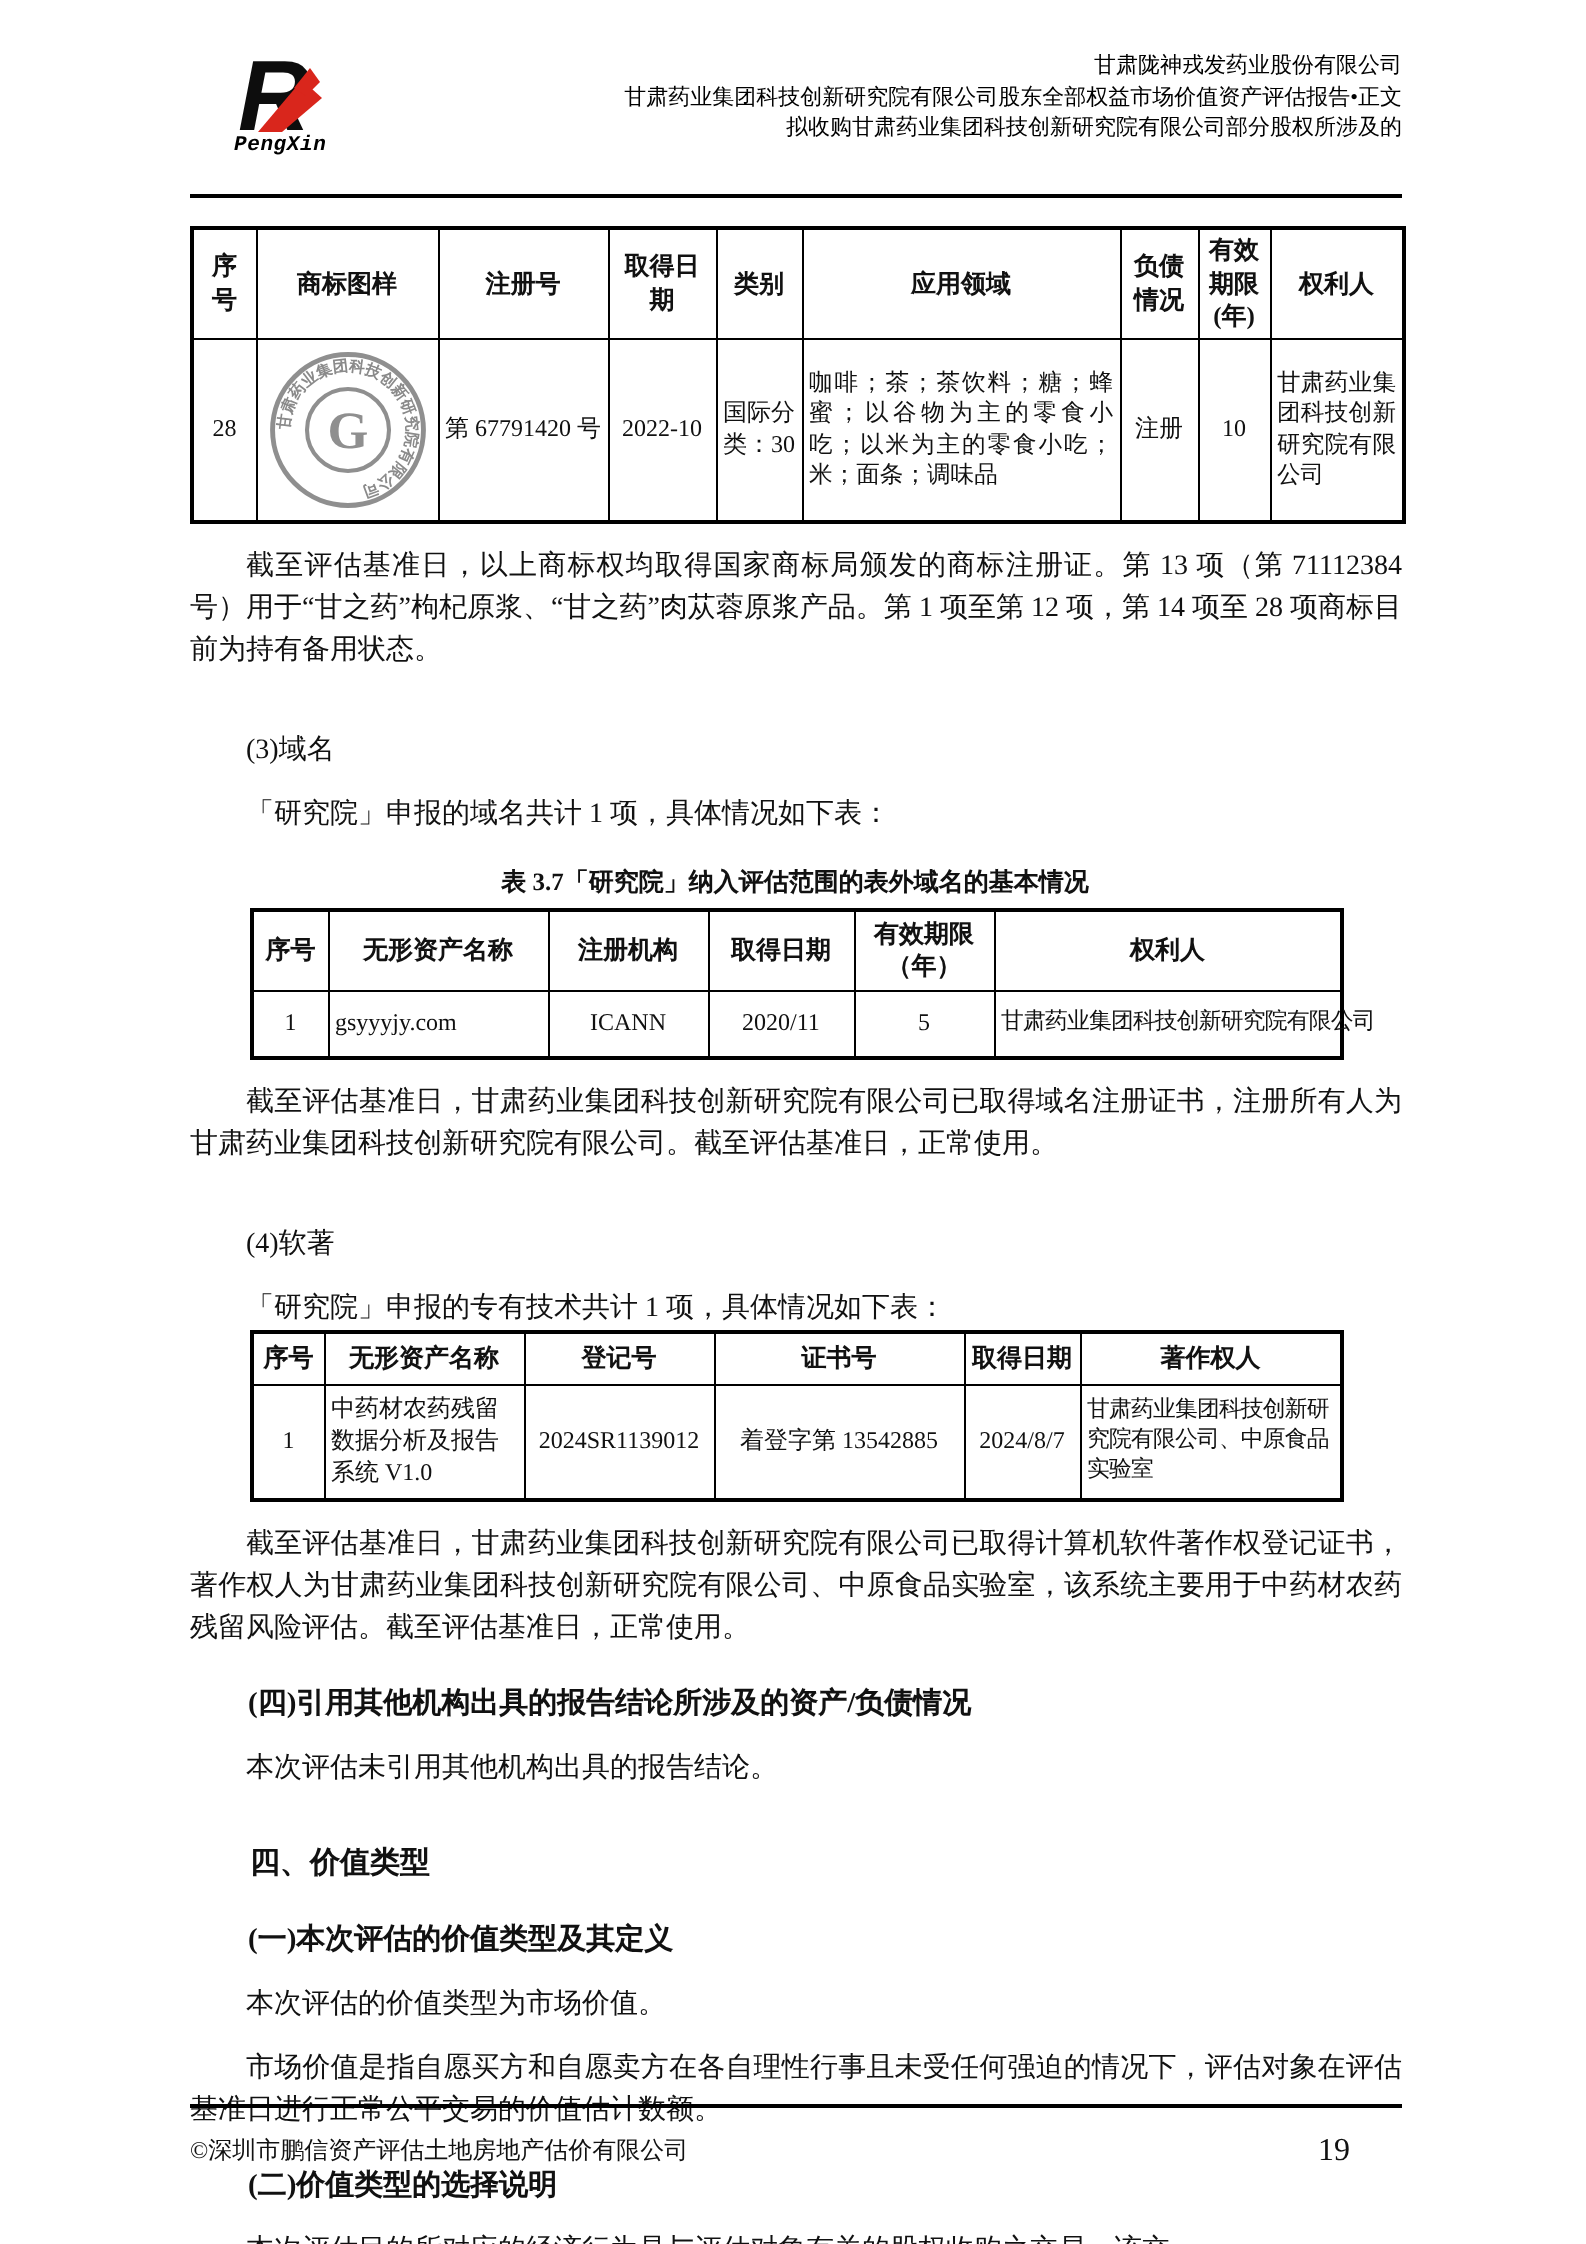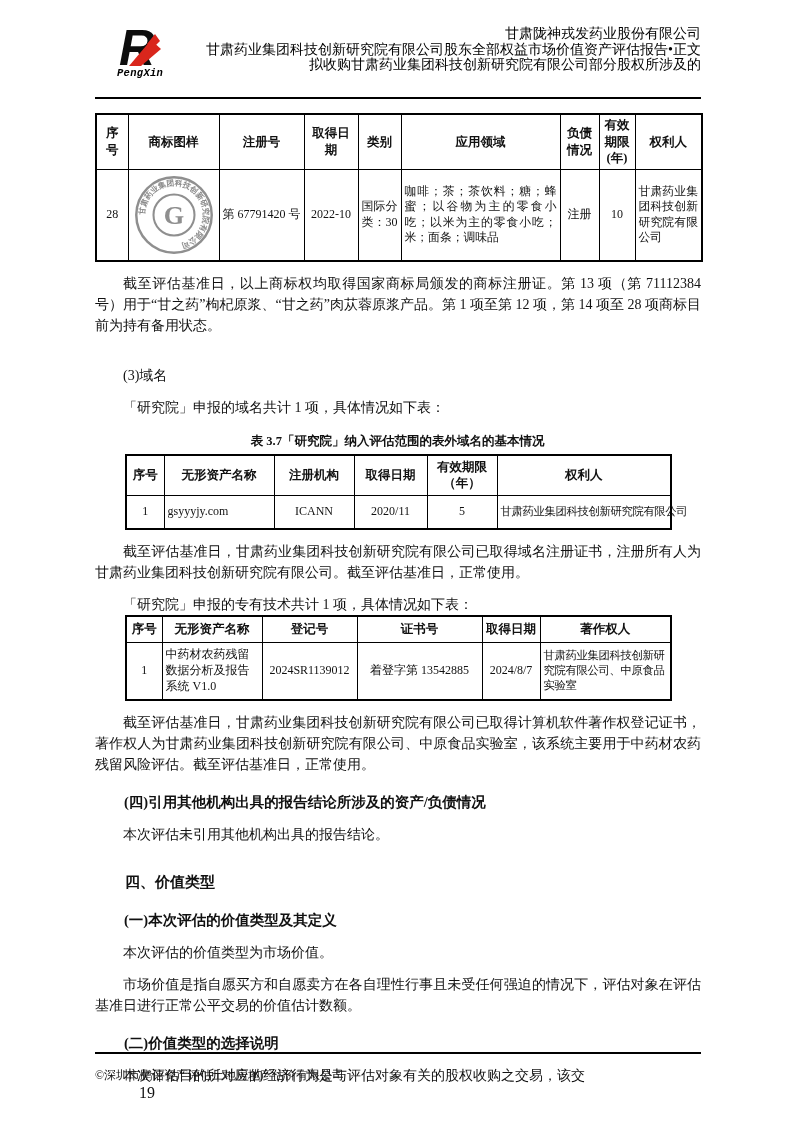--- a/index.html
+++ b/index.html
@@ -9,21 +9,21 @@
     background:#fff; color:#111; overflow:hidden;
     font-family:"Liberation Serif","DejaVu Serif",serif;
   }
   .content { position:absolute; left:95px; top:0; width:606px; }
 
   
   .hdr { position:relative; height:64px; margin-top:24px; }
   .logo-box { position:absolute; left:22px; top:0; width:62px; height:58px; }
   .logo-svg { display:block; }
   .brand { font-family:Liberation Mono, monospace; font-style:italic; font-weight:bold; font-size:10.5px; letter-spacing:.3px; margin-top:-3px; color:#000; }
-  .hdr-lines { position:absolute; right:0; top:2px; text-align:right; font-size:14px; line-height:15.6px; color:#000; }
+  .hdr-lines { position:absolute; right:0; top:2px; text-align:right; font-size:11px; line-height:15.6px; color:#000; }
   .hdr-rule { border:0; border-top:2px solid #000; margin-top:9px; }
 
   
   table { border-collapse:collapse; table-layout:fixed; }
   th,td { border:1.5px solid #000; font-size:12px; line-height:1.32; padding:2px 3px; text-align:center; vertical-align:middle; word-break:break-all; }
   th { font-weight:bold; font-size:12.5px; }
   table.outer { border:2px solid #000; }
 
   .tm-table { width:606px; margin-top:14px; }
   .tm-table .cell-left { text-align:left; text-align:justify; }
@@ -37,21 +37,21 @@
 
   
   .para { font-size:14px; line-height:21px; text-align:justify; text-indent:2em; margin-top:11px; }
   .subnum { font-size:14px; line-height:21px; text-indent:2em; margin-top:29px; }
   .bold-head { font-size:14.5px; font-weight:bold; line-height:22px; text-indent:2em; margin-top:16px; }
   .sec-head { font-size:15px; font-weight:bold; line-height:22px; text-indent:2em; margin-top:26px; }
   .mt-lg { margin-top:16px; }
 
   
   .footer { position:absolute; left:95px; top:1052px; width:606px; border-top:2px solid #000; }
-  .footer-row { display:flex; justify-content:space-between; padding-top:13px;flex-direction:column; }
+  .footer-row { display:flex; justify-content:space-between; padding-top:13px; }
   .footer-copy { font-size:12px; }
   .footer-page { font-size:16px; padding-right:26px;margin-left:44px; }
 </style>
 </head>
 <body>
 
 <div class="page">
   <div class="content">
 
     <div class="hdr">
@@ -153,20 +153,21 @@
         <td>ICANN</td>
         <td>2020/11</td>
         <td>5</td>
         <td class="cell-left nowrap-tight">甘肃药业集团科技创新研究院有限公司</td>
       </tr>
     </tbody>
       </table>
 
     <p class="para">截至评估基准日，甘肃药业集团科技创新研究院有限公司已取得域名注册证书，注册所有人为甘肃药业集团科技创新研究院有限公司。截至评估基准日，正常使用。</p>
 
+    <p class="subnum">(4)软著</p>
     <p class="para">「研究院」申报的专有技术共计 1 项，具体情况如下表：</p>
 
     <table class="sub-table outer">
       <colgroup>
         <col style="width:36px">
           <col style="width:100px">
           <col style="width:95px">
         <col style="width:125px">
           <col style="width:58px">
           <col style="width:131px">

